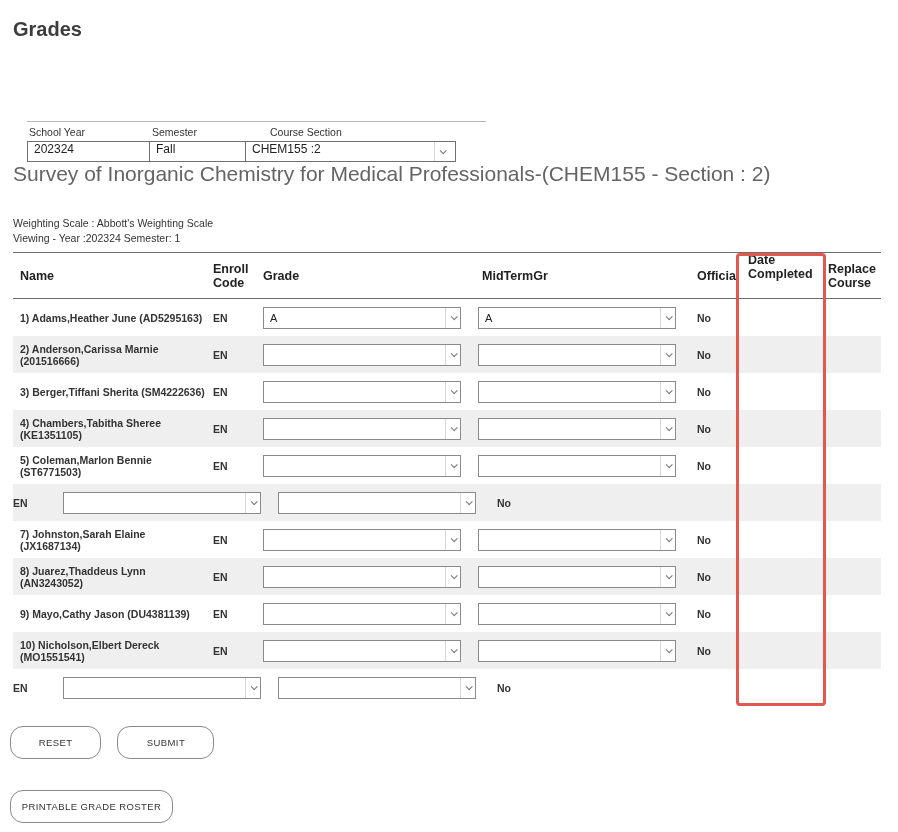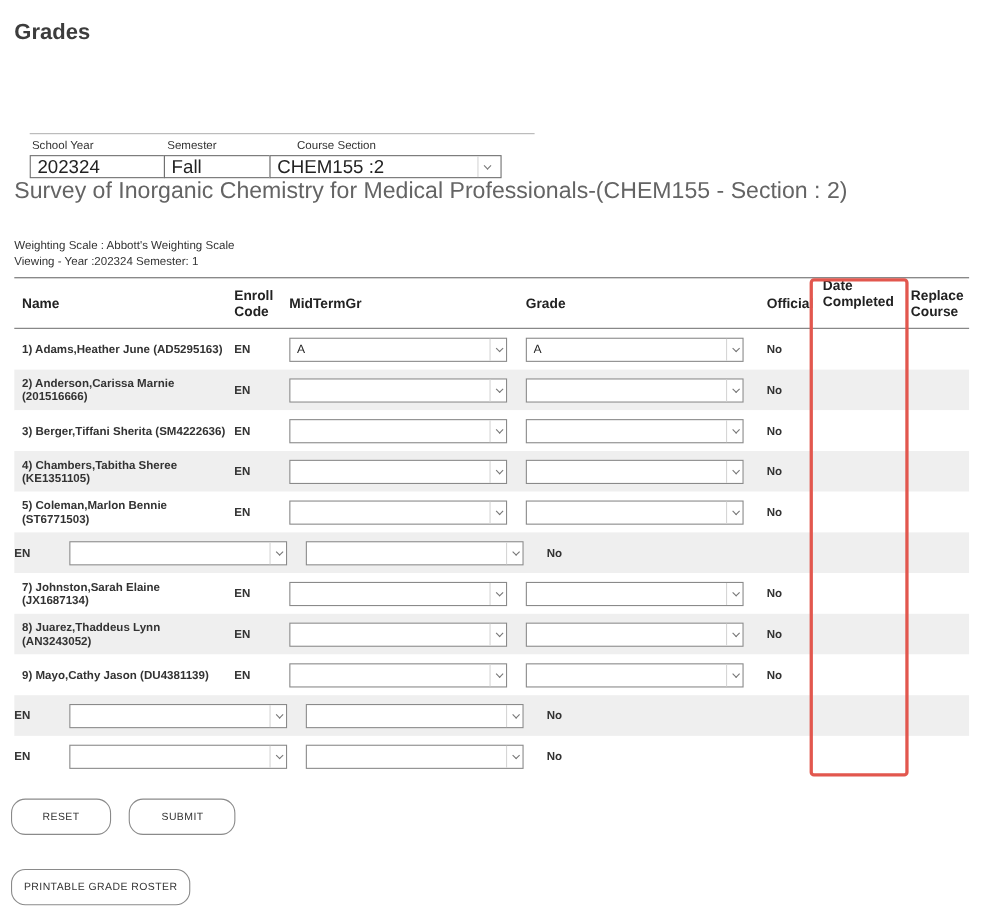--- a/index.html
+++ b/index.html
@@ -32,21 +32,21 @@
   .fl-year { width: 123px; }
   .fl-sem  { width: 118px; }
   .fl-sec  { width: 217px; }
   .filter-boxes { display: flex; }
   .fbox {
     height: 21px;
     border: 1px solid #707070;
     background: #fff;
     display: flex;
     align-items: flex-start;
-    font-size: 17px;
+    font-size: 12px;
     padding: 0 6px;
     color: #222;
   }
   .fbox + .fbox { margin-left: -1px; }
   .fb-year { width: 123px; }
   .fb-sem  { width: 97px; }
   .fb-sec  { width: 211px; justify-content: space-between; }
 
   .chev {
     display: inline-block;
@@ -183,22 +183,22 @@
   <div class="course-heading">Survey of Inorganic Chemistry for Medical Professionals-(CHEM155 - Section : 2)</div>
   <div class="meta">
     <div>Weighting Scale : Abbott's Weighting Scale</div>
     <div>Viewing - Year :202324 Semester: 1</div>
   </div>
 
   <div class="table-wrap">
     <div class="t-header">
       <div class="cell c-name">Name</div>
       <div class="cell c-enroll">Enroll Code</div>
+      <div class="cell c-grade">Grade</div>
       <div class="cell c-mid">MidTermGr</div>
-      <div class="cell c-grade">Grade</div>
       <div class="cell c-official">Official</div>
       <div class="cell c-date">Date Completed</div>
       <div class="cell c-replace">Replace Course</div>
     </div>
 
     <div>
   <div class="t-row">
     <div class="cell c-name">1) Adams,Heather June (AD5295163)</div>
     <div class="cell c-enroll">EN</div>
     <div class="cell c-mid">
@@ -407,20 +407,21 @@
                 <span class="chev"></span>
               </span>
       </div>
     </div>
     <div class="cell c-official">No</div>
     <div class="cell c-date"></div>
     <div class="cell c-replace"></div>
   </div>
 
   <div class="t-row alt">
+    <div class="cell c-name">10) Nicholson,Elbert Dereck (MO1551541)</div>
     <div class="cell c-enroll">EN</div>
     <div class="cell c-mid">
       <div class="select">
         <span class="sel-value"></span>
         <span class="arrow-pane">
                 <span class="chev"></span>
               </span>
       </div>
     </div>
     <div class="cell c-grade">

